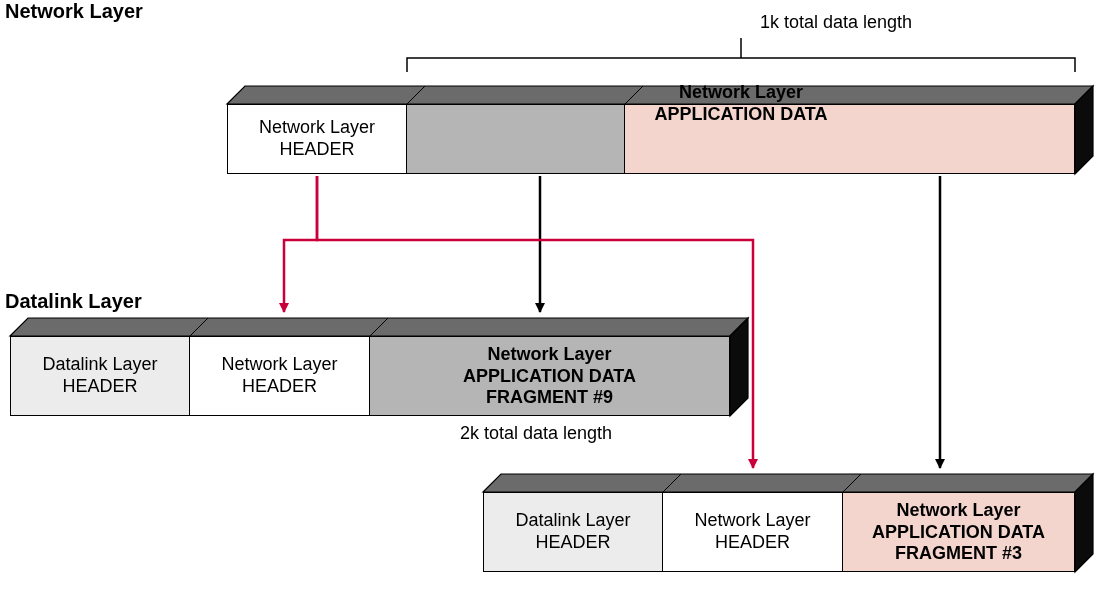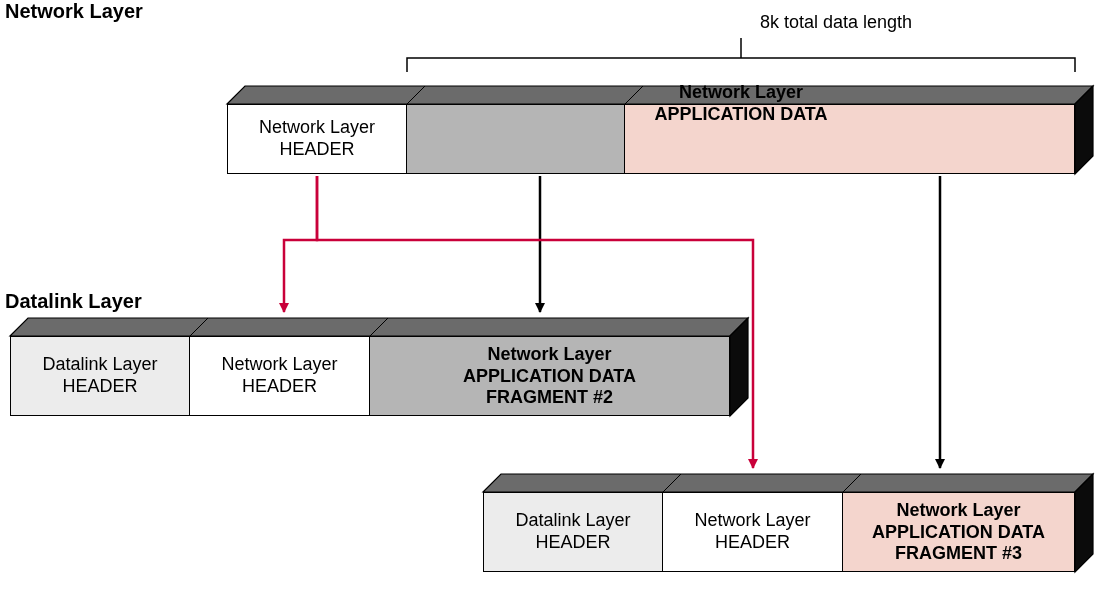--- a/index.html
+++ b/index.html
@@ -48,21 +48,21 @@
     pointer-events: none;
   }
 </style>
 </head>
 <body>
 <div class="stage">
 
 <div class="heading" style="left:5px; top:0px;">Network Layer</div>
 <div class="heading" style="left:5px; top:290px;">Datalink Layer</div>
 
-<div class="label" style="left:760px; top:12px;">8k total data length</div>
+<div class="label" style="left:760px; top:12px;">1k total data length</div>
 
 <svg class="arrows">
 
   <path d="M407 72 L407 58 L1075 58 L1075 72" fill="none" stroke="#000" stroke-width="1.5"></path>
   <path d="M741 58 L741 38" fill="none" stroke="#000" stroke-width="1.5"></path>
 </svg>
 
 <svg class="arrows">
 
   <polygon points="227,104 245,86 1093,86 1075,104" fill="#6b6b6b" stroke="#000" stroke-width="1.2"></polygon>
@@ -102,23 +102,24 @@
 <div class="face-front" style="left:190px; top:336px; width:180px; height:80px; background:#ffffff; border:1.3px solid #000; border-left:none;">
   <div class="segment-label">
     <span>Network Layer</span><br>
     <span>HEADER</span>
   </div>
 </div>
 <div class="face-front" style="left:370px; top:336px; width:360px; height:80px; background:#b5b5b5; border:1.3px solid #000; border-left:none;">
   <div class="segment-label bold">
     <span>Network Layer</span><br>
     <span>APPLICATION DATA</span><br>
-    <span>FRAGMENT #2</span>
+    <span>FRAGMENT #9</span>
   </div>
 </div>
+<div class="label" style="left:460px; top:423px;">2k total data length</div>
 
 <svg class="arrows">
   <polygon points="483,492 501,474 1093,474 1075,492" fill="#6b6b6b" stroke="#000" stroke-width="1.2"></polygon>
   <polygon points="1075,492 1093,474 1093,554 1075,572" fill="#0b0b0b" stroke="#000" stroke-width="1.2"></polygon>
   <line x1="663" y1="492" x2="681" y2="474" stroke="#000" stroke-width="1"></line>
   <line x1="843" y1="492" x2="861" y2="474" stroke="#000" stroke-width="1"></line>
 </svg>
 <div class="face-front" style="left:483px; top:492px; width:180px; height:80px; background:#ececec; border:1.3px solid #000;">
   <div class="segment-label">
     <span>Datalink Layer</span><br>

